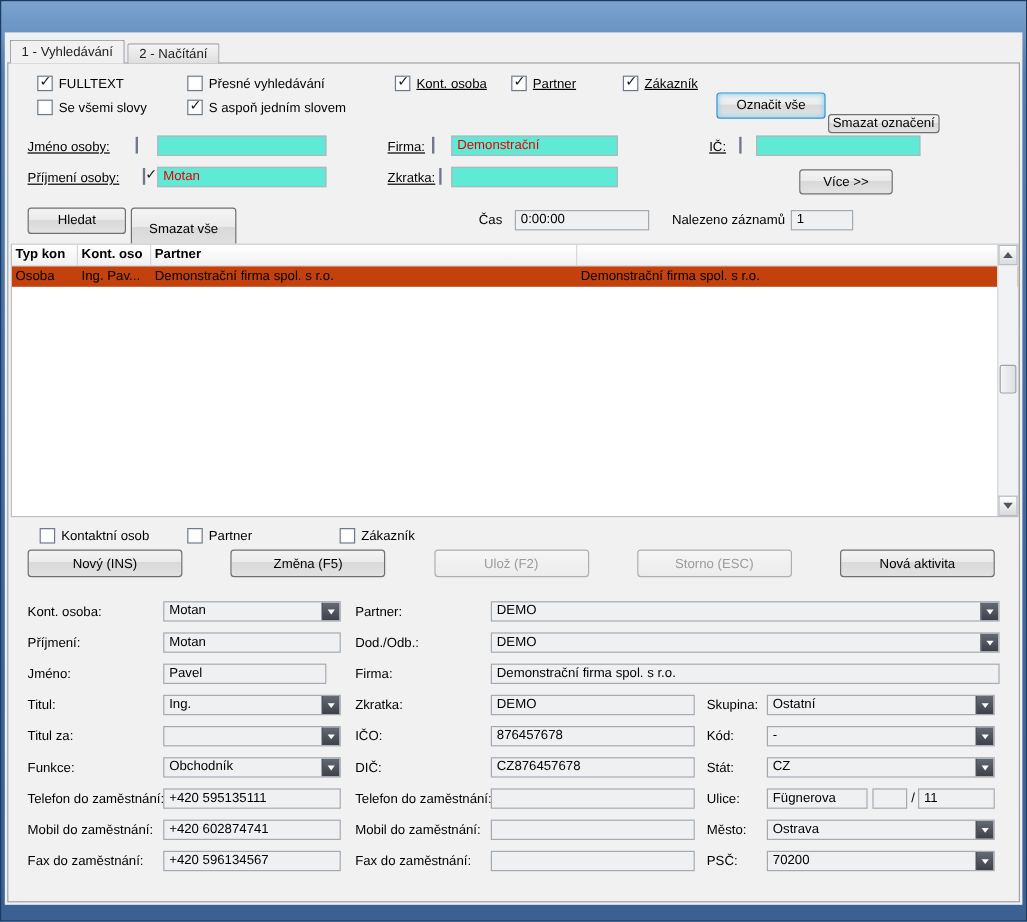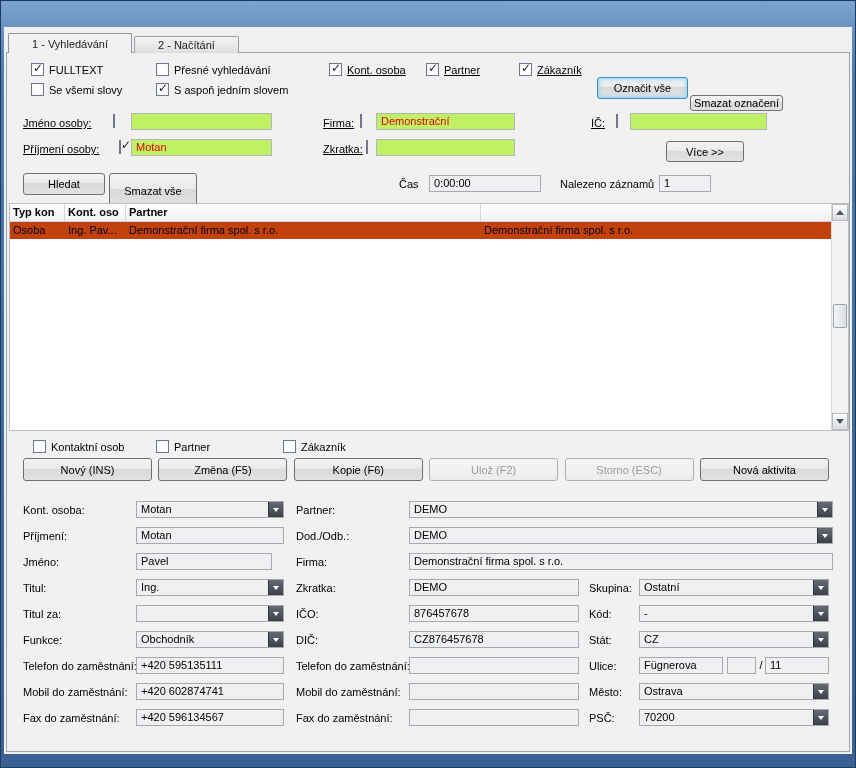--- a/index.html
+++ b/index.html
@@ -20,21 +20,21 @@
   .winbtn:first-child { border-radius:3px 0 0 3px; }
   .winbtn.close { width:34px; border-radius:0 3px 3px 0;
     background:linear-gradient(#f7b3aa,#e25d4e 45%,#c23b2c 46%,#8f2518);
     color:#fff; font-size:14px; font-weight:bold; line-height:1; text-shadow:0 1px 1px rgba(0,0,0,.4); }
   .g-min { width:9px; height:3px; background:#1c3456; margin-top:8px; }
   .g-max { width:9px; height:8px; border:1px solid #1c3456; border-top-width:3px; background:transparent; }
 
   
   .content { position:absolute; left:4px; right:4px; top:27px; bottom:14px; background:#f0f0f0; }
   .tabs { position:absolute; left:4px; top:6px; display:flex; align-items:flex-end; z-index:3; }
-  .tab { height:17px; padding:2px 23px 0; margin-right:2px; border:1px solid #9aa0a8; border-bottom:none;
+  .tab { height:17px; padding:2px 9px 0; margin-right:2px; border:1px solid #9aa0a8; border-bottom:none;
     border-radius:2px 2px 0 0; background:linear-gradient(#f4f4f4,#dedede); color:#222; white-space:nowrap; }
   .tab.active { height:20px; padding-top:4px; background:#f1f1f1; border-color:#8f959d; }
   .tabpage { position:absolute; left:2px; right:2px; top:25px; bottom:2px;
     border:1px solid #9fa3a9; background:#f1f1f1; }
 
   .abs { position:absolute; }
   .lbl { position:absolute; white-space:nowrap; line-height:14px; }
   .u { text-decoration:underline; }
 
   
@@ -44,21 +44,21 @@
   .cb.checked::after { content:"✓"; position:absolute; left:1px; top:-3px; font-size:12px; font-weight:bold; color:#1a1a1a; }
 
   
   .btn { position:absolute; display:flex; align-items:center; justify-content:center; white-space:nowrap;
     border:1px solid #707070; border-radius:3px; color:#000;
     background:linear-gradient(#f3f3f3,#ebebeb 45%,#d9d9d9 46%,#e2e2e2); }
   .btn.default { border-color:#2f8fd0; box-shadow:inset 0 0 4px 1px #8bd5f5; }
   .btn.disabled { color:#9b9b9b; border-color:#b0b0b0; background:linear-gradient(#f5f5f5,#ececec); }
 
   
-  .yinput { position:absolute; height:17px; background:#bef264; border:1px solid #b2b6bc; padding:1px 4px;
+  .yinput { position:absolute; height:17px; background:#5eead4; border:1px solid #b2b6bc; padding:1px 4px;
     line-height:13px; overflow:hidden; white-space:nowrap; }
   .yinput.red { color:#e60000; }
 
   
   .dfield { position:absolute; height:17px; background:#eff0f2; border:1px solid #a5aab2; padding:1px 4px;
     line-height:13px; overflow:hidden; white-space:nowrap; }
   .dfield .val { display:inline-block; }
   .dfield.combo { padding-right:18px; }
   .combo .arrow { position:absolute; right:0; top:0; bottom:0; width:15px;
     background:linear-gradient(#666a74,#3d4049); border-left:1px solid #2e3138;
@@ -228,21 +228,20 @@
       </label>
       <label class="check" style="left:276px;top:386px">
         <span class="cb"></span>
         <span>Zákazník</span>
       </label>
 
       
       <div class="actions">
         <div class="btn">Nový (INS)</div>
         <div class="btn">Změna (F5)</div>
-        <div class="btn">Kopie (F6)</div>
         <div class="btn disabled">Ulož (F2)</div>
         <div class="btn disabled">Storno (ESC)</div>
         <div class="btn">Nová aktivita</div>
       </div>
 
       
       <span class="lbl" style="left:16px;top:450px">Kont. osoba:</span>
       <div class="dfield combo" style="left:129px;top:448px;width:148px">
         <span class="val">Motan</span>
         <span class="arrow">

